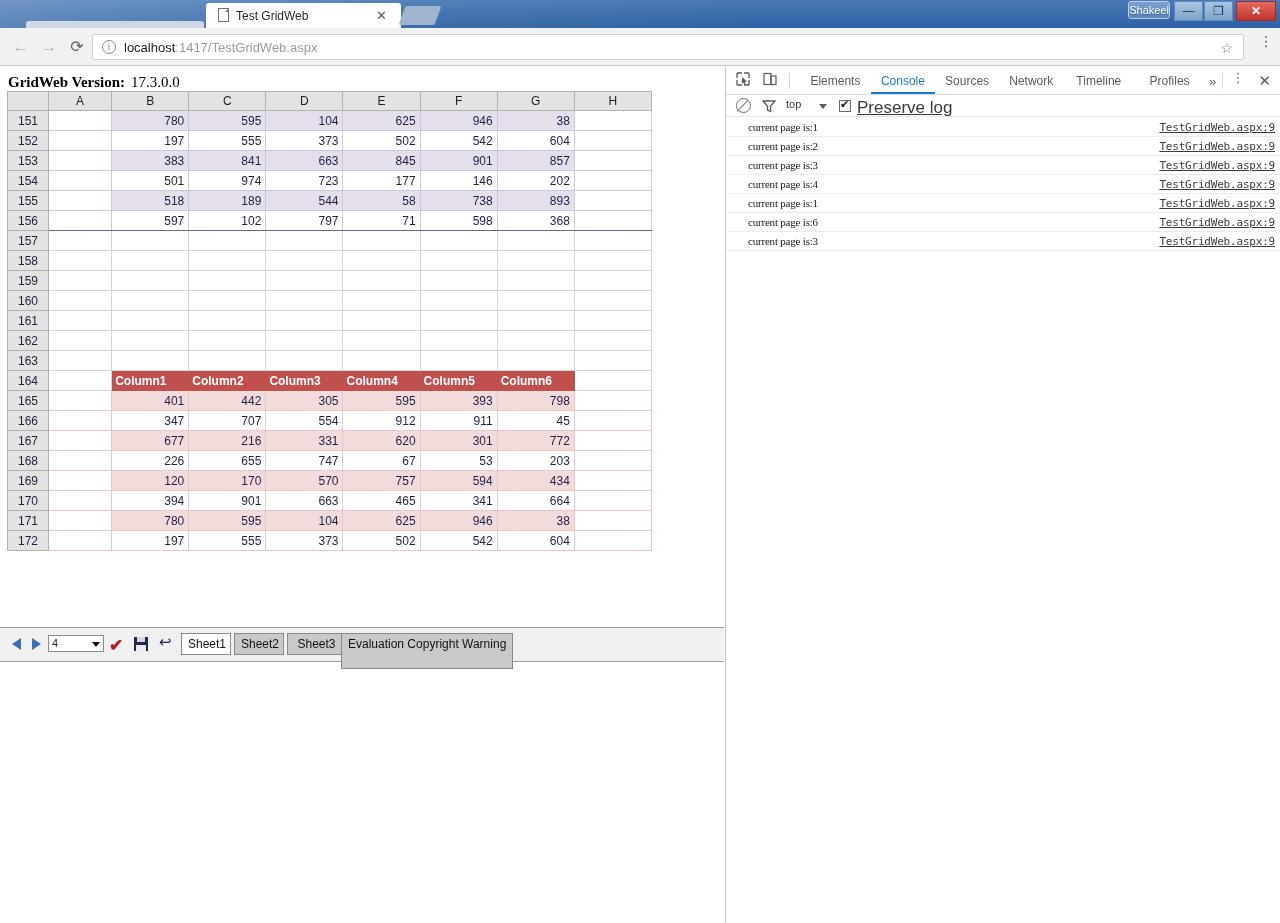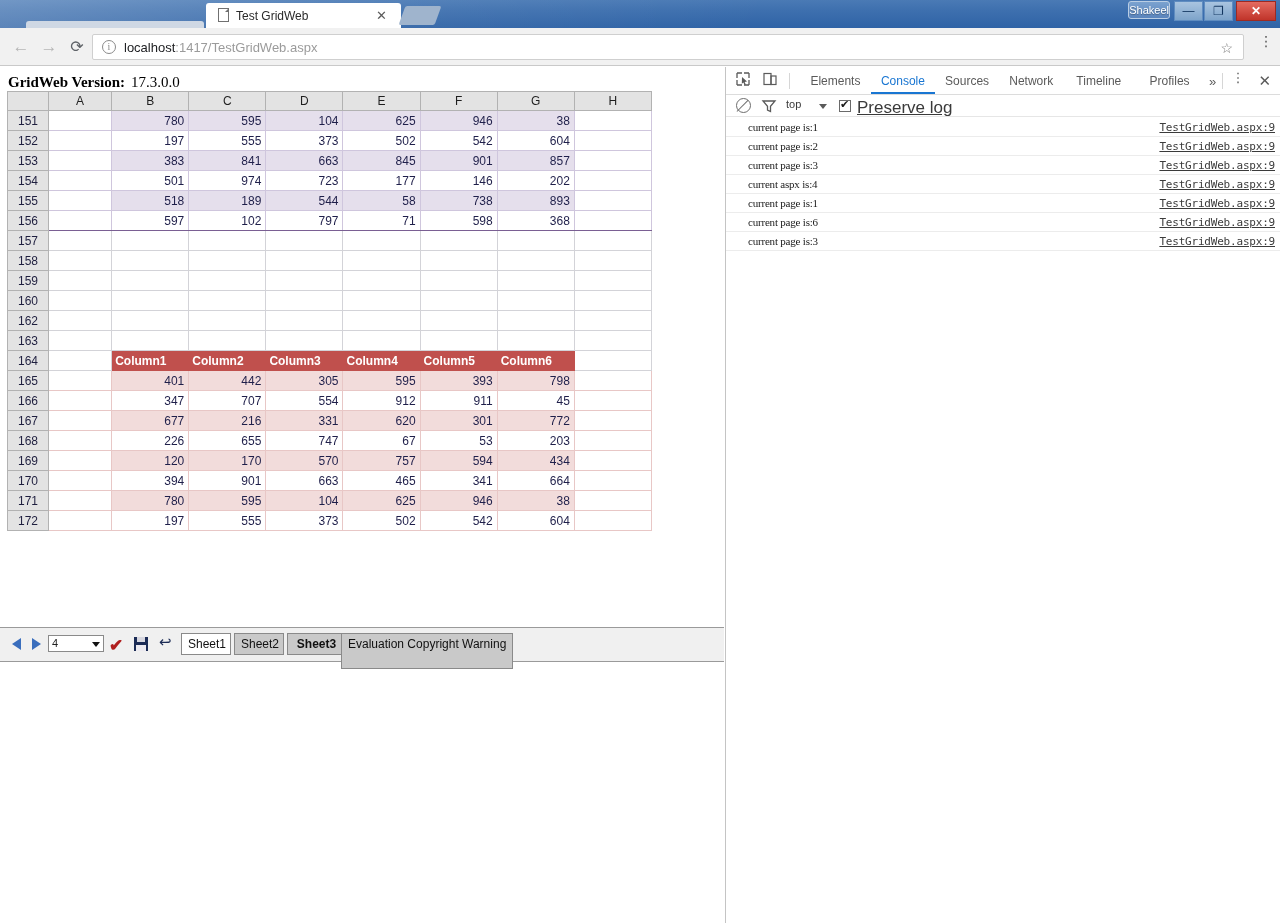--- a/index.html
+++ b/index.html
@@ -256,21 +256,21 @@
     position: absolute; top: 566px; height: 22px;
     border: 1px solid #8a8a8a;
     font-size: 12px; color: #111;
     line-height: 20px; text-align: center;
     padding: 0 6px;
     background: #c9c9c9;
   }
   .sheet-tab.active { background: #ffffff; }
   #sheet0 { left: 181px; width: 50px; }
   #sheet1 { left: 234px; width: 50px; }
-  #sheet2 { left: 287px; width: 59px; font-weight: bold; }
+  #sheet2 { left: 287px; width: 59px; }
   #evalwarn {
     position: absolute; left: 341px; top: 566px; height: 36px;
     border: 1px solid #8a8a8a; background: #c9c9c9;
     font-size: 12px; color: #111; line-height: 20px;
     padding: 0 6px;
   }
 
   
   #devtools {
     position: absolute; left: 725px; top: 67px;
@@ -538,20 +538,31 @@
           <td class="cell"></td>
           <td class="cell"></td>
           <td class="cell"></td>
           <td class="cell"></td>
           <td class="cell"></td>
           <td class="cell"></td>
           <td class="cell"></td>
         </tr>
         <tr>
           <td class="rowhead">160</td>
+          <td class="cell"></td>
+          <td class="cell"></td>
+          <td class="cell"></td>
+          <td class="cell"></td>
+          <td class="cell"></td>
+          <td class="cell"></td>
+          <td class="cell"></td>
+          <td class="cell"></td>
+        </tr>
+        <tr>
+          <td class="rowhead">161</td>
           <td class="cell"></td>
           <td class="cell"></td>
           <td class="cell"></td>
           <td class="cell"></td>
           <td class="cell"></td>
           <td class="cell"></td>
           <td class="cell"></td>
           <td class="cell"></td>
         </tr>
         <tr>
@@ -742,21 +753,21 @@
       </div>
       <div class="c-row">
         <span class="c-msg">current page is:2</span>
         <a class="c-src">TestGridWeb.aspx:9</a>
       </div>
       <div class="c-row">
         <span class="c-msg">current page is:3</span>
         <a class="c-src">TestGridWeb.aspx:9</a>
       </div>
       <div class="c-row">
-        <span class="c-msg">current aspx is:4</span>
+        <span class="c-msg">current page is:4</span>
         <a class="c-src">TestGridWeb.aspx:9</a>
       </div>
       <div class="c-row">
         <span class="c-msg">current page is:1</span>
         <a class="c-src">TestGridWeb.aspx:9</a>
       </div>
       <div class="c-row">
         <span class="c-msg">current page is:6</span>
         <a class="c-src">TestGridWeb.aspx:9</a>
       </div>

